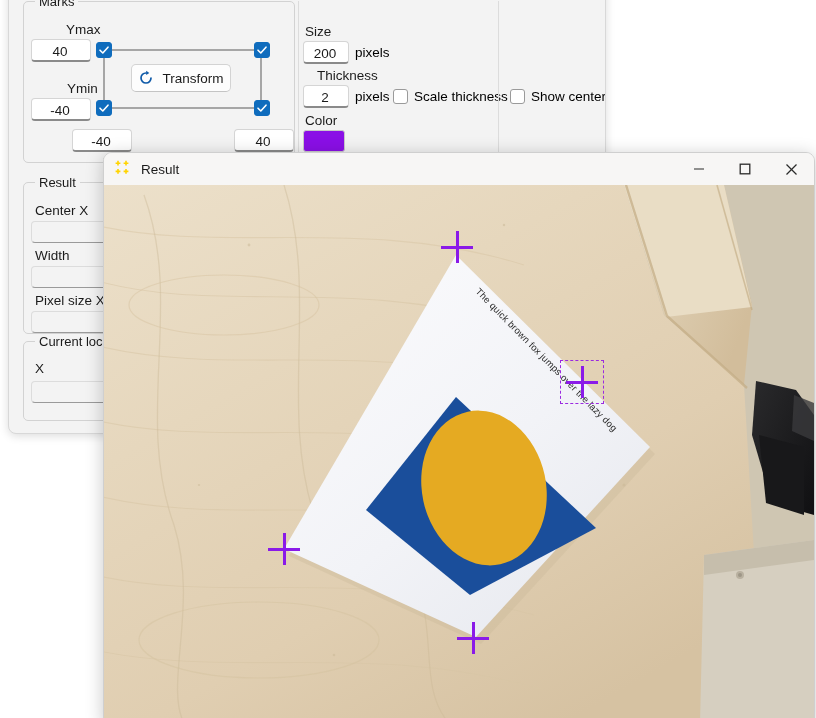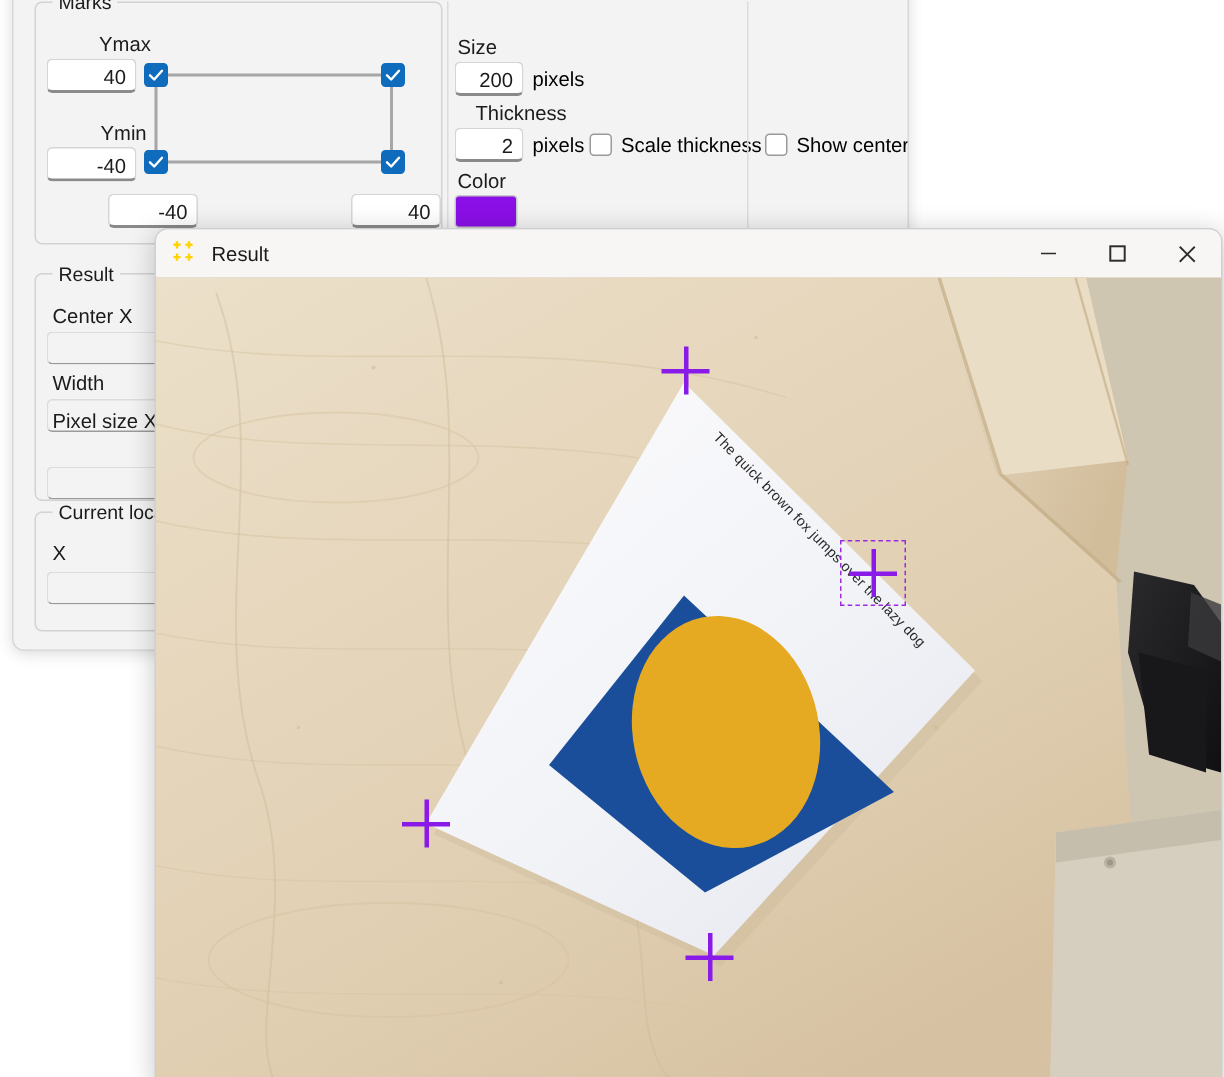--- a/index.html
+++ b/index.html
@@ -55,21 +55,21 @@
 
   .num-box {
     position: absolute;
     background: #ffffff;
     border: 1px solid #d5d5d5;
     border-bottom: 2px solid #8a8a8a;
     border-radius: 4px;
     box-sizing: border-box;
     font-size: 13.5px;
     color: #1b1b1b;
-    text-align: right;
+    text-align: center;
     padding: 3px 6px 2px 4px;
     line-height: 18px;
     overflow: hidden;
   }
 
   .read-box {
     position: absolute;
     background: #f3f3f3;
     border: 1px solid #dcdcdc;
     border-bottom: 1.5px solid #9a9a9a;
@@ -247,20 +247,29 @@
       <svg width="14" height="14" viewBox="0 0 14 14">
           <path d="M3 7.2 L5.8 10 L11 4.2" fill="none" stroke="#fff" stroke-width="1.6" stroke-linecap="round" stroke-linejoin="round"></path>
         </svg>
     </div>
     <div class="cbx-blue" style="left:245px; top:137px;">
       <svg width="14" height="14" viewBox="0 0 14 14">
           <path d="M3 7.2 L5.8 10 L11 4.2" fill="none" stroke="#fff" stroke-width="1.6" stroke-linecap="round" stroke-linejoin="round"></path>
         </svg>
     </div>
 
+    <div class="btn" style="left:122px; top:101px; width:100px; height:28px;">
+      <span style="display:flex;">
+        <svg width="16" height="16" viewBox="0 0 16 16">
+          <path d="M13 8 A5 5 0 1 1 8 3" fill="none" stroke="#0f5aa8" stroke-width="1.7" stroke-linecap="round"></path>
+          <path d="M8.2 0.8 L8.2 5.0 L11.3 3.0 Z" fill="#0f5aa8"></path>
+        </svg>
+      </span>
+      <span>Transform</span>
+    </div>
 
     <div class="num-box" style="left:63px; top:166px; width:60px; height:23px;">-40</div>
     <div class="num-box" style="left:225px; top:166px; width:60px; height:23px;">40</div>
     <span class="fld-label" style="left:94px; top:192px;">X</span>
 
     <div class="vdiv" style="left:289px; top:38px; height:160px;"></div>
 
     <span class="fld-label" style="left:296px; top:61px;">Size</span>
     <div class="num-box" style="left:294px; top:78px; width:46px; height:23px;">200</div>
     <span class="inline-label" style="left:346px; top:82px;">pixels</span>
@@ -284,21 +293,21 @@
     <div class="group-box" style="left:14px; top:219px; width:270px; height:150px;">
       <span class="group-title">Result</span>
     </div>
 
     <span class="fld-label" style="left:26px; top:240px;">Center X</span>
     <div class="read-box" style="left:22px; top:258px; width:250px; height:22px;"></div>
 
     <span class="fld-label" style="left:26px; top:285px;">Width</span>
     <div class="read-box" style="left:22px; top:303px; width:250px; height:22px;"></div>
 
-    <span class="fld-label" style="left:26px; top:310px;">Pixel size X</span>
+    <span class="fld-label" style="left:26px; top:330px;">Pixel size X</span>
     <div class="read-box" style="left:22px; top:348px; width:250px; height:22px;"></div>
 
     <div class="group-box" style="left:14px; top:378px; width:270px; height:78px;">
       <span class="group-title">Current location</span>
     </div>
     <span class="fld-label" style="left:26px; top:398px;">X</span>
     <div class="read-box" style="left:22px; top:418px; width:250px; height:22px;"></div>
   </div>
 
   <div class="img-window">

